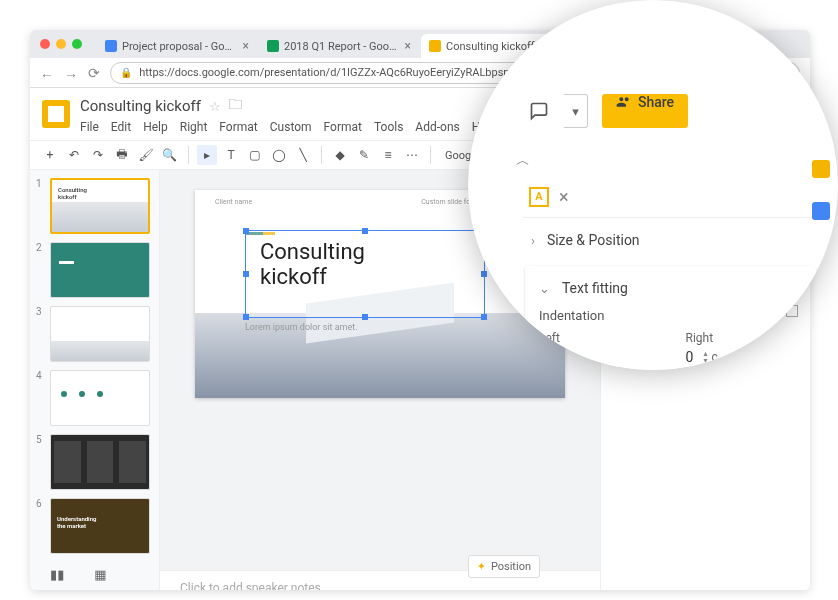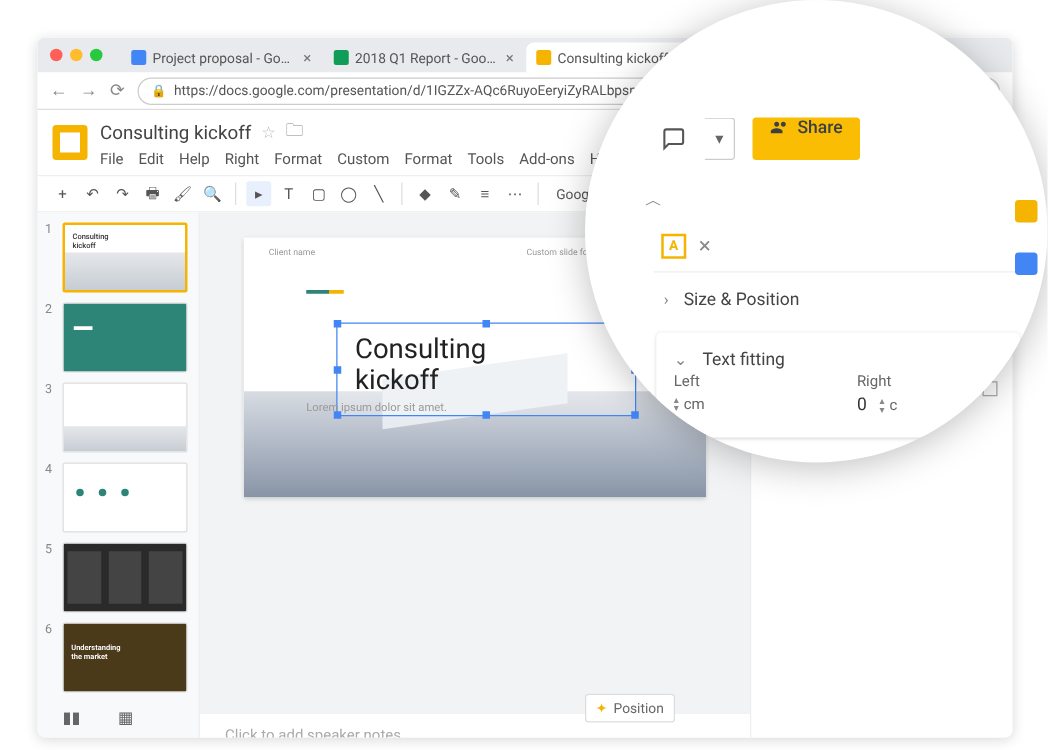--- a/index.html
+++ b/index.html
@@ -49,21 +49,21 @@
   .thumb5 div{flex:1;margin:6px 3px;background:#444;}
   .thumb6{background:#4a3a1a;}
   .thumb6-t{position:absolute;top:16px;left:6px;font-size:6px;color:#fff;font-weight:600;}
   .view-switch{position:absolute;bottom:8px;left:20px;display:flex;gap:30px;color:#666;}
   .canvas-area{flex:1;background:#f1f3f4;display:flex;flex-direction:column;}
   .slide-canvas{flex:1;display:flex;align-items:flex-start;justify-content:center;padding:20px;}
   .slide{width:370px;height:208px;background:#fff;box-shadow:0 1px 4px rgba(0,0,0,.2);position:relative;overflow:hidden;}
   .slide-mtn{position:absolute;bottom:0;left:0;right:0;height:85px;background:linear-gradient(180deg,#d8dce2 0%,#b8c0cc 40%,#8894a6 100%);}
   .slide-mtn:before{content:"";position:absolute;top:-20px;left:30%;width:40%;height:40px;background:#e8ecf1;transform:skewY(-8deg);}
   .slide-header{position:absolute;top:8px;left:0;right:16px;padding:0 20px;display:flex;justify-content:space-between;font-size:7px;color:#999;}
-  .title-box{position:absolute;top:68px;left:50px;width:240px;height:75px;border:1px solid #4285f4;background:rgba(255,255,255,.3);margin-left:24px;}
+  .title-box{position:absolute;top:40px;left:50px;width:240px;height:88px;border:1px solid #4285f4;background:rgba(255,255,255,.3);}
   .handle{position:absolute;width:6px;height:6px;background:#4285f4;}
   .h-tl{top:-3px;left:-3px;} .h-tc{top:-3px;left:calc(50% - 3px);} .h-tr{top:-3px;right:-3px;}
   .h-ml{top:calc(50% - 3px);left:-3px;} .h-mr{top:calc(50% - 3px);right:-3px;}
   .h-bl{bottom:-3px;left:-3px;} .h-bc{bottom:-3px;left:calc(50% - 3px);} .h-br{bottom:-3px;right:-3px;}
   .title-text{padding:8px 14px;font-size:22px;font-weight:400;color:#222;line-height:1.15;}
   .accent{position:absolute;top:42px;left:50px;width:30px;height:3px;background:linear-gradient(90deg,#2d8577 60%,#f4b400 60%);}
   .subtitle{position:absolute;top:132px;left:50px;font-size:9px;color:#999;}
   .notes{height:40px;background:#fff;border-top:1px solid #eee;padding:10px 20px;font-size:12px;color:#aaa;}
   .explore{position:absolute;bottom:12px;right:270px;background:#fff;border:1px solid #ddd;border-radius:3px;padding:4px 8px;font-size:11px;color:#666;display:flex;align-items:center;gap:5px;}
   .explore-ic{color:#f4b400;}
@@ -357,20 +357,21 @@
       </div>
       <div class="fmt-sec">
         <span class="fmt-chev">›</span>
         <span>Size &amp; Position</span>
       </div>
       <div class="fmt-card">
         <div class="fmt-sec" style="padding:2px 0;border:none">
           <span class="fmt-chev">⌄</span>
           <span>Text fitting</span>
         </div>
+        <div class="fmt-sub">Indentation</div>
         <div class="fmt-row">
           <div class="fmt-field">
             <div>Left</div>
             <div class="fmt-inp">
               <div class="fmt-step">▴<br>▾</div>
               <span>cm</span>
             </div>
           </div>
           <div class="fmt-field">
             <div>Right</div>

